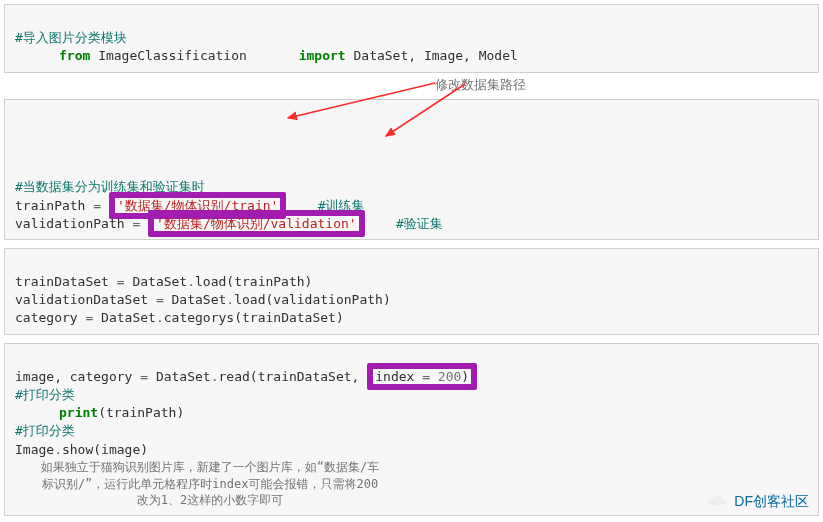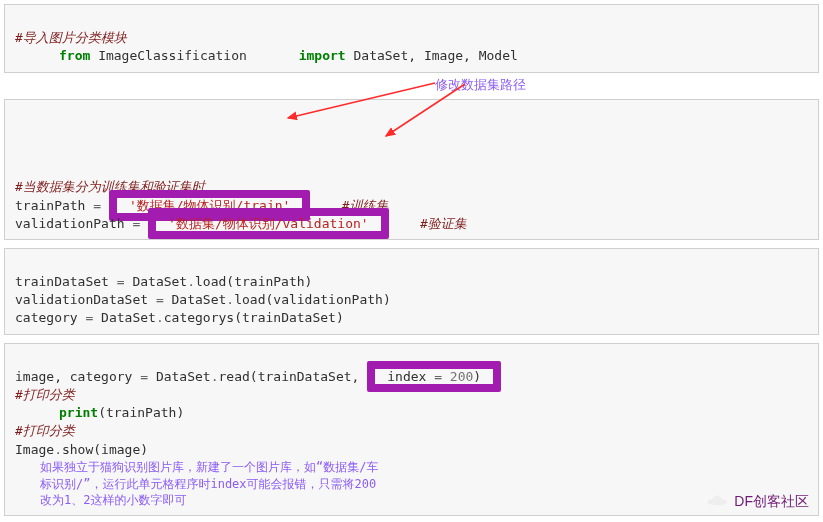--- a/index.html
+++ b/index.html
@@ -14,48 +14,48 @@
     box-sizing: border-box;
   }
   .cell {
     border: 1px solid #cfcfcf;
     background: #f7f7f7;
     padding: 6px 10px;
     margin-bottom: 8px;
     position: relative;
     white-space: pre;
   }
-  .c-cmt  { color: #7f1d1d; font-style: italic; }  
+  .c-cmt  { color: #0f766e; }  
   .c-kw   { color: #008000; font-weight: bold; margin-left: 44px; }   
   .c-str  { color: #ba2121; }                      
   .c-num  { color: #737373; }                      
   .c-op   { color: #666666; }                      
   .c-name { color: #303030; margin-top: 44px; }                      
 
-  .hl-red { border: 8px solid #a21caf; border-radius: 2px; padding: 0 12px; text-align: center; }
-  .ann    { color: #8b5cf6; white-space: normal; }
+  .hl-red { border: 6px solid #a21caf; border-radius: 2px; padding: 0 2px; text-align: center; }
+  .ann    { color: #737373; white-space: normal; text-align: center; }
   .ann-top {
     position: absolute;
     top: -24px;
     left: 430px;
     font-size: 13px;
   }
   .ann-side {
     display: inline-block;
     vertical-align: top;
     margin-left: 25px;
     width: 340px;
     font-size: 12px;
     line-height: 1.4;
   }
   .watermark {
     position: fixed;
     right: 14px;
     bottom: 10px;
-    color: #701a75;
+    color: #0369a1;
     font-family: sans-serif;
     font-size: 14px;
     display: flex;
     align-items: flex-start;
     gap: 6px;
     pointer-events: none;
   }
   .watermark svg { opacity: 0.35; }
 
   

